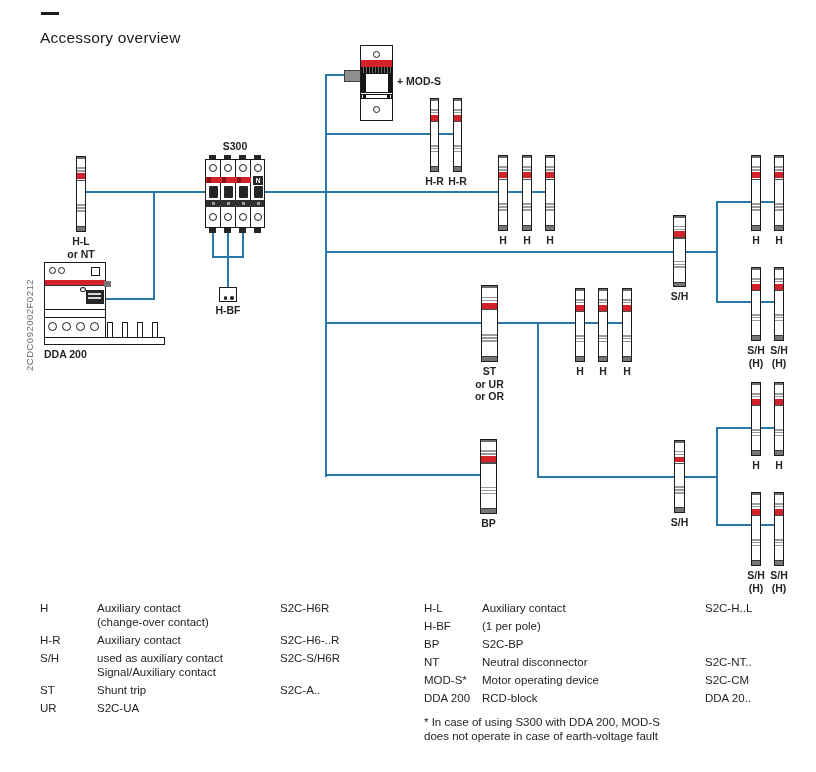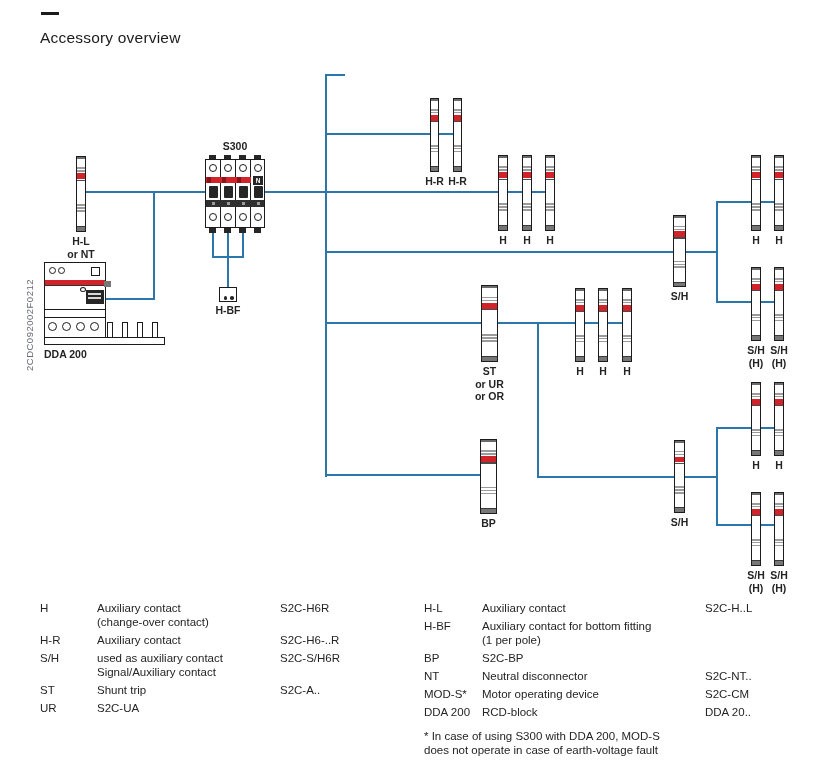--- a/index.html
+++ b/index.html
@@ -416,20 +416,35 @@
       <div class="circ" style="left:18px;top:53px;width:8px;height:8px;"></div>
       <div class="circ" style="left:33px;top:53px;width:8px;height:8px;"></div>
       <div class="circ" style="left:48px;top:53px;width:8px;height:8px;"></div>
     </div>
     <div class="abs fill-dark" style="left:4px;top:88px;width:7px;height:5px;"></div>
     <div class="abs fill-dark" style="left:19px;top:88px;width:7px;height:5px;"></div>
     <div class="abs fill-dark" style="left:34px;top:88px;width:7px;height:5px;"></div>
     <div class="abs fill-dark" style="left:49px;top:88px;width:7px;height:5px;"></div>
   </div>
 
+  <div class="devbox" style="left:344px;top:45px;width:110px;height:80px;">
+    <div class="abs" style="left:0;top:25px;width:17px;height:12px;background:#8f8f8f;border:1px solid #3f3f3f;box-sizing:border-box;"></div>
+    <div class="outline" style="left:16px;top:0;width:33px;height:76px;border-width:1.4px;">
+      <div class="circ" style="left:12px;top:5px;width:7px;height:7px;"></div>
+      <div class="abs" style="left:0;top:14px;width:100%;height:7px;background:var(--red,#d2232a);"></div>
+      <div class="abs" style="left:0;top:21px;width:100%;height:6px;background:repeating-linear-gradient(90deg,#101010 0 2px,#6a6a6a 2px 3px);"></div>
+      <div class="abs" style="left:0;top:27px;width:100%;height:20px;background:#fff;border-left:5px solid #141414;border-right:4px solid #141414;border-top:1px solid #141414;border-bottom:1px solid #141414;box-sizing:border-box;"></div>
+      <div class="abs" style="left:0;top:48px;width:100%;height:5px;border:1px solid #141414;box-sizing:border-box;background:#fff;">
+        <div class="abs" style="left:1px;top:0;width:3px;height:3px;background:#141414;"></div>
+        <div class="abs" style="right:1px;top:0;width:3px;height:3px;background:#141414;"></div>
+      </div>
+      <div class="circ" style="left:12px;top:60px;width:7px;height:7px;"></div>
+    </div>
+    <div class="dev-label" style="left:53px;top:30px;">+ MOD-S</div>
+  </div>
 
   <div class="devbox" style="left:219px;top:287px;width:40px;height:32px;">
     <div class="outline" style="left:0;top:0;width:18px;height:15px;">
       <div class="abs fill-dark" style="left:3.5px;top:8px;width:3.5px;height:3.5px;border-radius:50%;"></div>
       <div class="abs fill-dark" style="left:10px;top:8px;width:3.5px;height:3.5px;border-radius:50%;"></div>
     </div>
     <div class="dev-label" style="left:9px;top:17px;transform:translateX(-50%);">H-BF</div>
   </div>
 
   <div class="devbox" style="left:44px;top:262px;width:130px;height:100px;">
@@ -512,21 +527,20 @@
         <div class="ldesc">
           <div>Auxiliary contact</div>
         </div>
         <div class="lpart">
           <div>S2C-H..L</div>
         </div>
       </div>
       <div class="lrow">
         <div class="lterm">H-BF</div>
         <div class="ldesc">
-          <div>Auxiliary contact for bottom fitting</div>
           <div>(1 per pole)</div>
         </div>
       </div>
       <div class="lrow">
         <div class="lterm">BP</div>
         <div class="lpart">
           <div>S2C-BP</div>
         </div>
       </div>
       <div class="lrow">

